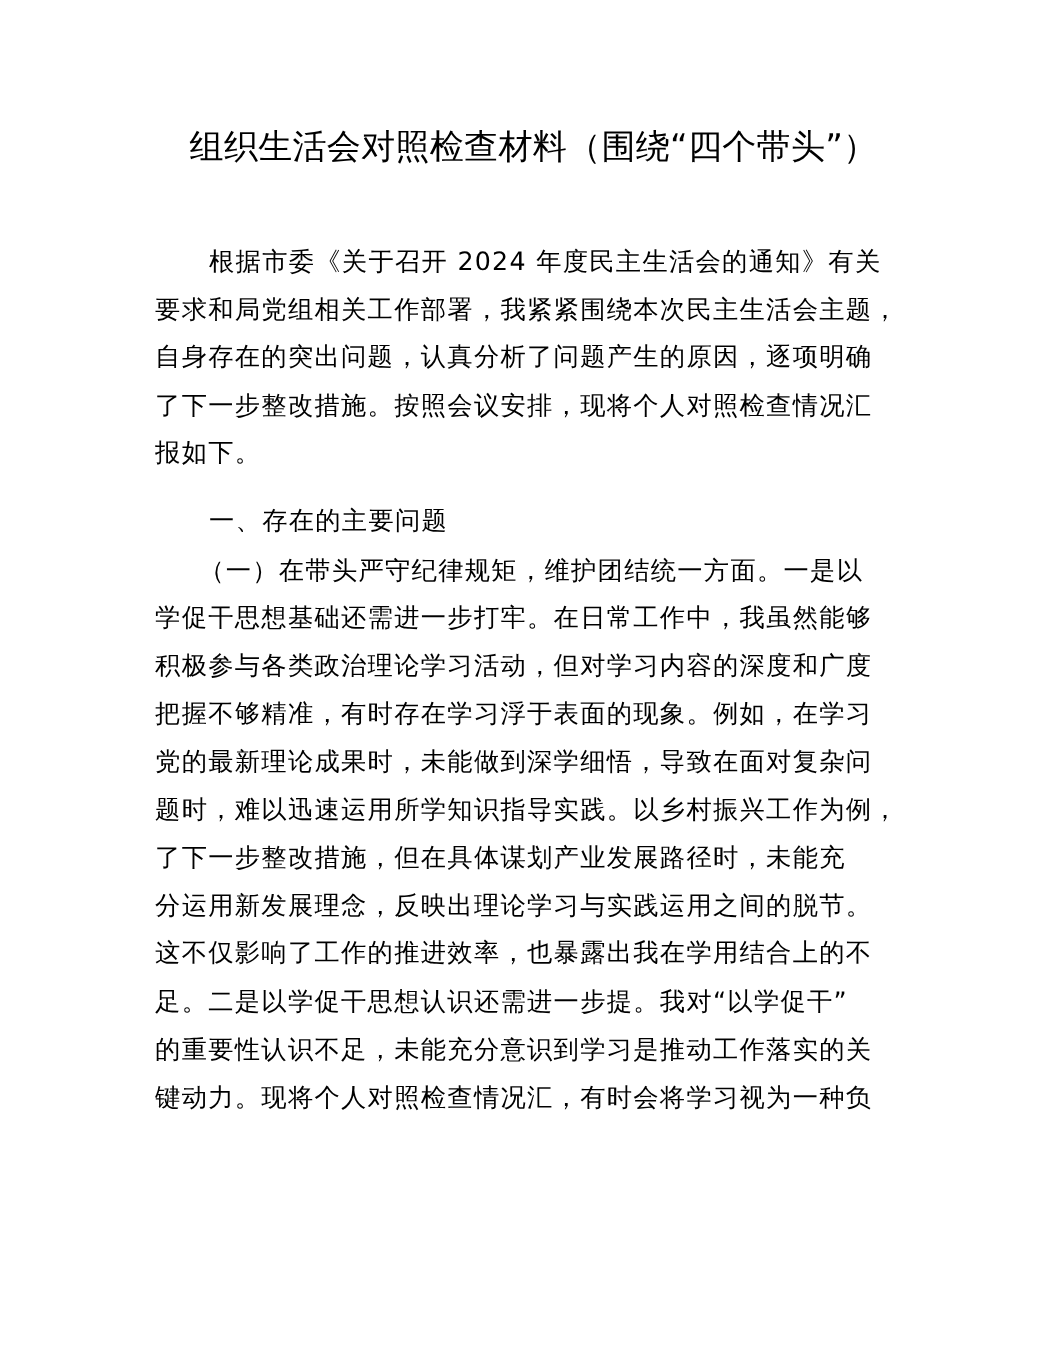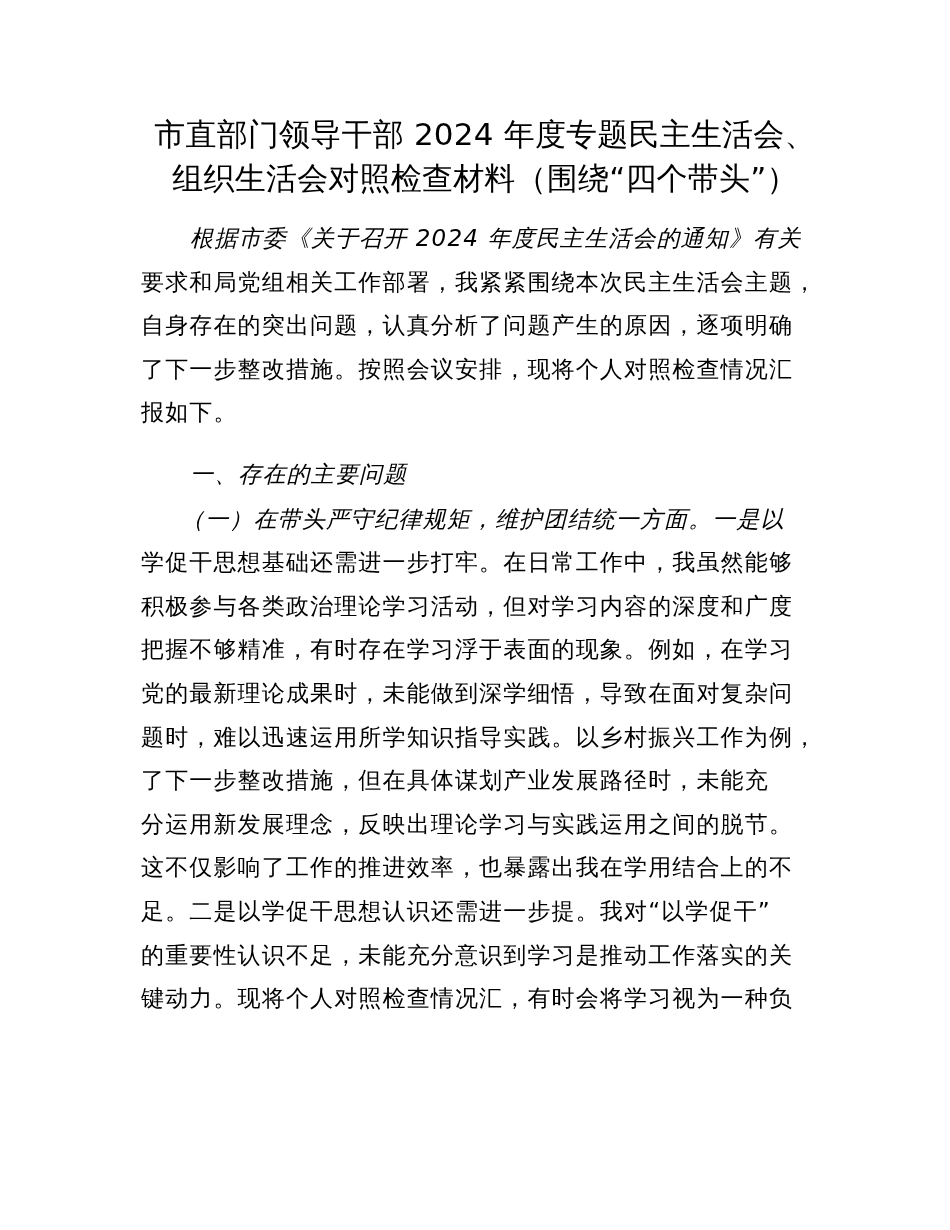--- a/index.html
+++ b/index.html
@@ -45,30 +45,28 @@
     .line {
       display: block;
       height: 43.6px;
       line-height: 43.6px;
       font-size: 23px;
       white-space: nowrap;
       letter-spacing: 1.15px;
     }
     .line.indent {
       padding-left: 49px;
-      font-style: italic;
     }
   </style>
 </head>
 <body>
 
 <div class="page">
 
   <div class="title">
-    <span class="tline">市直部门领导干部 2024 年度专题民主生活会、</span>
     <span class="tline">组织生活会对照检查材料（围绕“四个带头”）</span>
   </div>
 
   <div class="body">
     <div>
       <span class="line indent">根据市委《关于召开 2024 年度民主生活会的通知》有关</span>
       <span class="line">要求和局党组相关工作部署，我紧紧围绕本次民主生活会主题，</span>
       <span class="line">自身存在的突出问题，认真分析了问题产生的原因，逐项明确</span>
       <span class="line">了下一步整改措施。按照会议安排，现将个人对照检查情况汇</span>
       <span class="line">报如下。</span>

